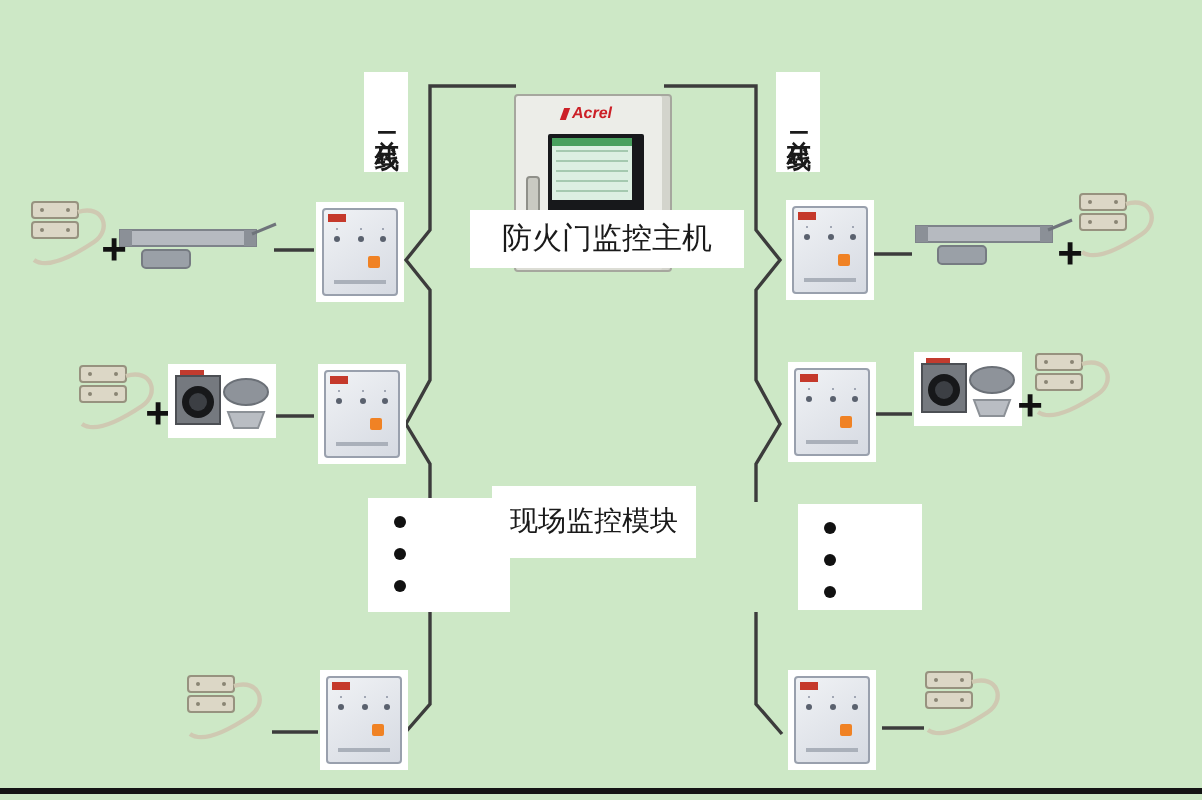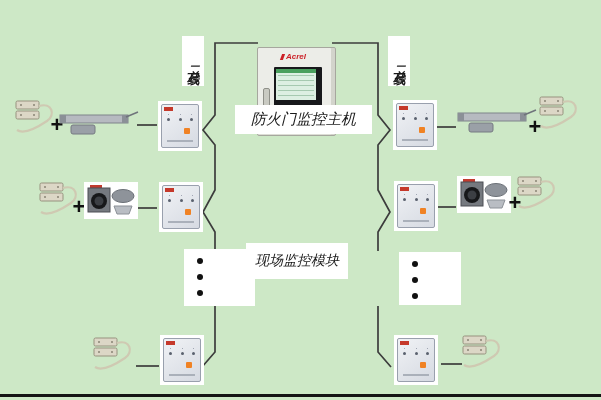--- a/index.html
+++ b/index.html
@@ -3,21 +3,21 @@
 <meta charset="utf-8">
 <style>
   html,body{margin:0;padding:0;}
   .stage{
     position:relative; width:601px; height:400px; overflow:hidden;
     background:#cde8c6;
     font-family:"Liberation Sans", sans-serif;
   }
   .wires{position:absolute; left:0; top:0;}
   .whitebox{position:absolute; background:#ffffff;}
-  .label-box{display:flex; align-items:center; justify-content:center; color:#1a1a1a;font-style:italic;}
+  .label-box{display:flex; align-items:center; justify-content:center; color:#1a1a1a;}
   .host-label{left:235px; top:105px; width:137px; height:29px; font-size:15px;}
   .field-label{left:246px; top:243px; width:102px; height:36px; font-size:14px;}
   .vlabel{font-size:12px; font-weight:600;}
   .vlabel span{writing-mode:vertical-rl; text-orientation:upright; letter-spacing:3px;}
   .bus-left{left:182px; top:36px; width:22px; height:50px;}
   .bus-right{left:388px; top:36px; width:22px; height:50px;}
   .dots-left{left:184px; top:249px; width:71px; height:57px;}
   .dots-right{left:399px; top:252px; width:62px; height:53px;}
   .dotcol{position:absolute; display:flex; flex-direction:column; gap:10px; padding:9px 0 0 13px;}
   .dot{width:6px; height:6px; border-radius:50%; background:#111;}

